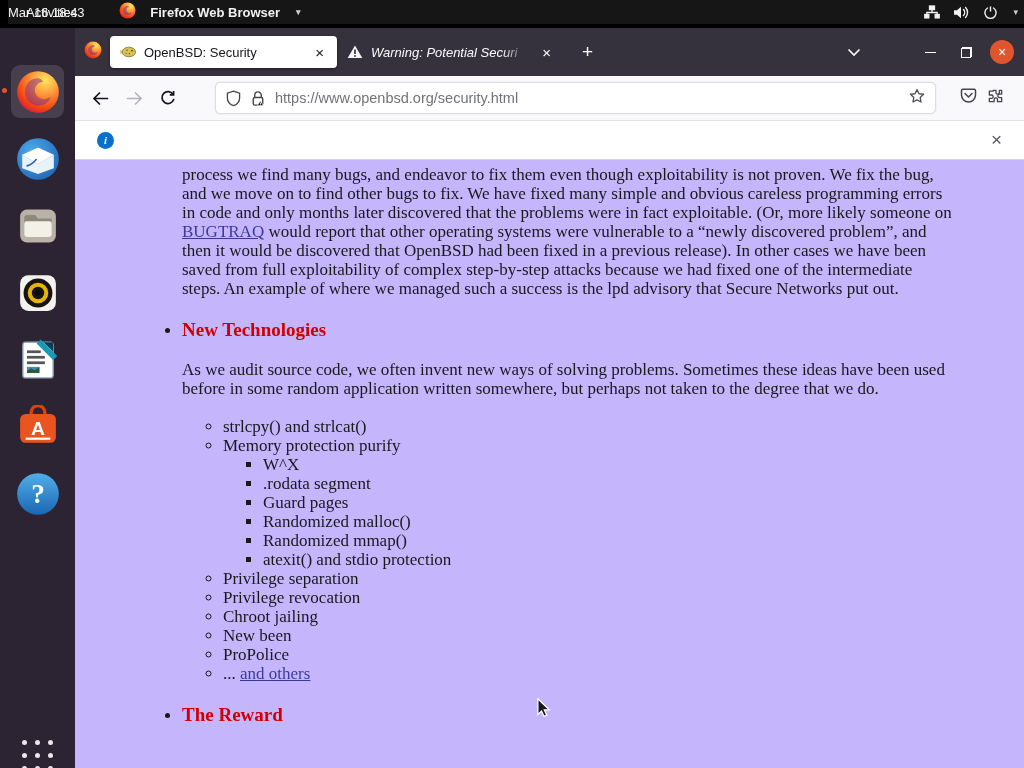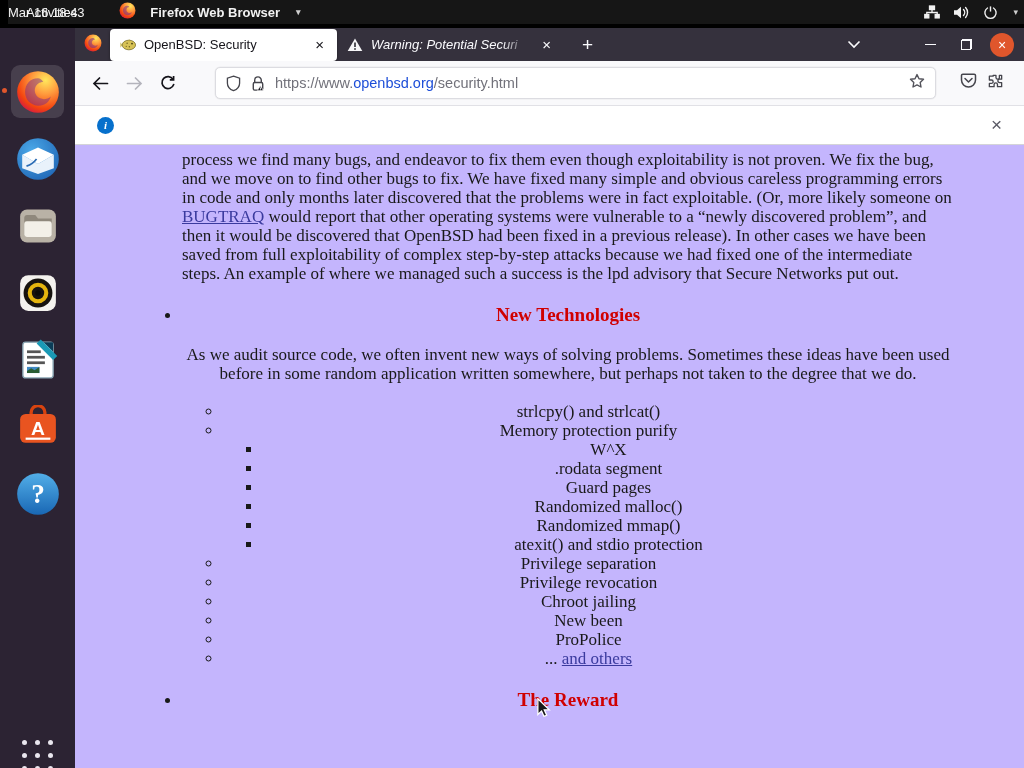--- a/index.html
+++ b/index.html
@@ -24,21 +24,21 @@
   .dock-item.active-app { background:rgba(255,255,255,0.13); }
   .running-dot { position:absolute; left:-9px; top:23px; width:5px; height:5px; border-radius:50%; background:#e0562c; }
   .dock-item svg { display:block; }
   .show-apps { position:absolute; left:18px; top:708px; width:40px; height:40px; display:grid; grid-template-columns:repeat(3,1fr); gap:7px; padding:4px; }
   .show-apps i { width:5px; height:5px; border-radius:50%; background:#e9e6ee; }
 
   
   .window { position:absolute; top:28px; left:75px; width:949px; height:740px; display:flex; flex-direction:column; z-index:10; }
 
   
-  .tabbar { height:33px; background:#35313d; display:flex; align-items:center; flex:none; }
+  .tabbar { height:48px; background:#35313d; display:flex; align-items:center; flex:none; }
   .fx-corner { margin:0 8px 0 9px; }
   .tab { height:32px; margin-top:0; display:flex; align-items:center; padding:0 8px 0 10px; width:227px; flex:none;
          border-radius:4px; font-size:13px; }
   .tab.active { background:#ffffff; color:#15141a; box-shadow:0 1px 3px rgba(0,0,0,.4); }
   .tab.inactive { background:transparent; color:#fbfbfe; }
   .favicon { width:16px; height:16px; flex:none; margin-right:8px; }
   .tab-title { white-space:nowrap; overflow:hidden; flex:1; }
   .tab.inactive .tab-title { mask-image:linear-gradient(90deg,#000 82%,transparent 98%);font-style:italic; -webkit-mask-image:linear-gradient(90deg,#000 82%,transparent 98%); }
   .tab-close { background:none; border:none; font-size:15px; line-height:1; padding:2px 5px; border-radius:3px; color:inherit; margin-left:6px; font-family:inherit; }
   .newtab { background:none; border:none; color:#fbfbfe; font-size:19px; padding:2px 10px; margin-left:8px; font-family:inherit; }
@@ -54,21 +54,21 @@
   .win-close { width:24px; height:24px; border-radius:50%; background:#e0562c; color:#fff; font-size:14px; margin-right:10px; }
 
   
   .toolbar { height:45px; background:#f9f9fb; border-bottom:1px solid #e1e1e6; display:flex; align-items:center; padding:0 10px 0 8px; flex:none; }
   .nav-btn { background:none; border:none; width:34px; height:32px; display:flex; align-items:center; justify-content:center; border-radius:4px; color:#15141a; }
   .nav-btn.disabled { color:#b4b4bc; }
   .urlbar { flex:1; height:32px; margin:0 14px 0 30px; background:#fff; border:1px solid #ddddе2; border:1px solid #dcdce1; border-radius:5px;
             display:flex; align-items:center; padding:0 10px; box-shadow:0 0 0 0.5px rgba(0,0,0,.06); }
   .urlbar .u-ic { display:flex; align-items:center; margin-right:9px; color:#45454c; }
   .url-text { font-size:14.5px; color:#71717a; white-space:nowrap; overflow:hidden; }
-  .url-text .host { color:#1d4ed8; }
+  .url-text .host { color:#737373; }
   .url-spacer { flex:1; }
   .star-ic { color:#53535b; margin-left:8px; }
   .tb-tools { display:flex; align-items:center; gap:10px; margin-left:10px; color:#45454c; }
   .hamburger { width:15px; height:11px; border-top:1.7px solid #45454c; border-bottom:1.7px solid #45454c; position:relative; }
   .hamburger:after { content:""; position:absolute; left:0; top:3.3px; width:100%; border-top:1.7px solid #45454c; }
 
   
   .notifbar { height:39px; background:#ffffff; border-bottom:1px solid #d4d4d8; display:flex; align-items:center; flex:none; font-size:13.5px; color:#15141a; }
   .info-ic { width:17px; height:17px; border-radius:50%; background:#0670cc; color:#fff; font-size:11px; font-weight:bold;
              display:flex; align-items:center; justify-content:center; margin:0 12px 0 22px; font-family:"Liberation Serif",serif; font-style:italic; flex:none; }
@@ -77,21 +77,21 @@
   .notif-spacer { flex:1; }
   .notif-close { background:none; border:none; font-size:19px; color:#5b5b66; padding:0 22px 0 8px; font-family:inherit; }
 
   
   .content { flex:1; background:#c4b5fd; overflow:hidden; font-family:"Liberation Serif","DejaVu Serif",serif; color:#191919; }
   .page-inner { padding:3px 70px 0 107px; font-size:17px; line-height:19px; }
   .page-inner p { margin:19px 0; }
   .page-inner p.p1 { margin-top:2px; }
   a.link { color:#3a3a9e; text-decoration:underline; }
   ul.l1 { list-style:disc outside; margin:0; padding-left:0; }
-  ul.l1 > li { line-height:19px;text-align:center; }
+  ul.l1 > li { line-height:19px; }
   h3.red { color:#d00000; font-size:19px; line-height:22px; margin:21px 0 17px; font-weight:bold; }
   ul.l2 { list-style:circle outside; margin:19px 0; padding-left:41px; }
   ul.l3 { list-style:square outside; margin:0; padding-left:40px; }
   ul.l2 li, ul.l3 li { line-height:19px; }
 
   
   .cursor { position:absolute; left:536px; top:698px; z-index:99; pointer-events:none; }
 </style>
 </head>
 <body>

